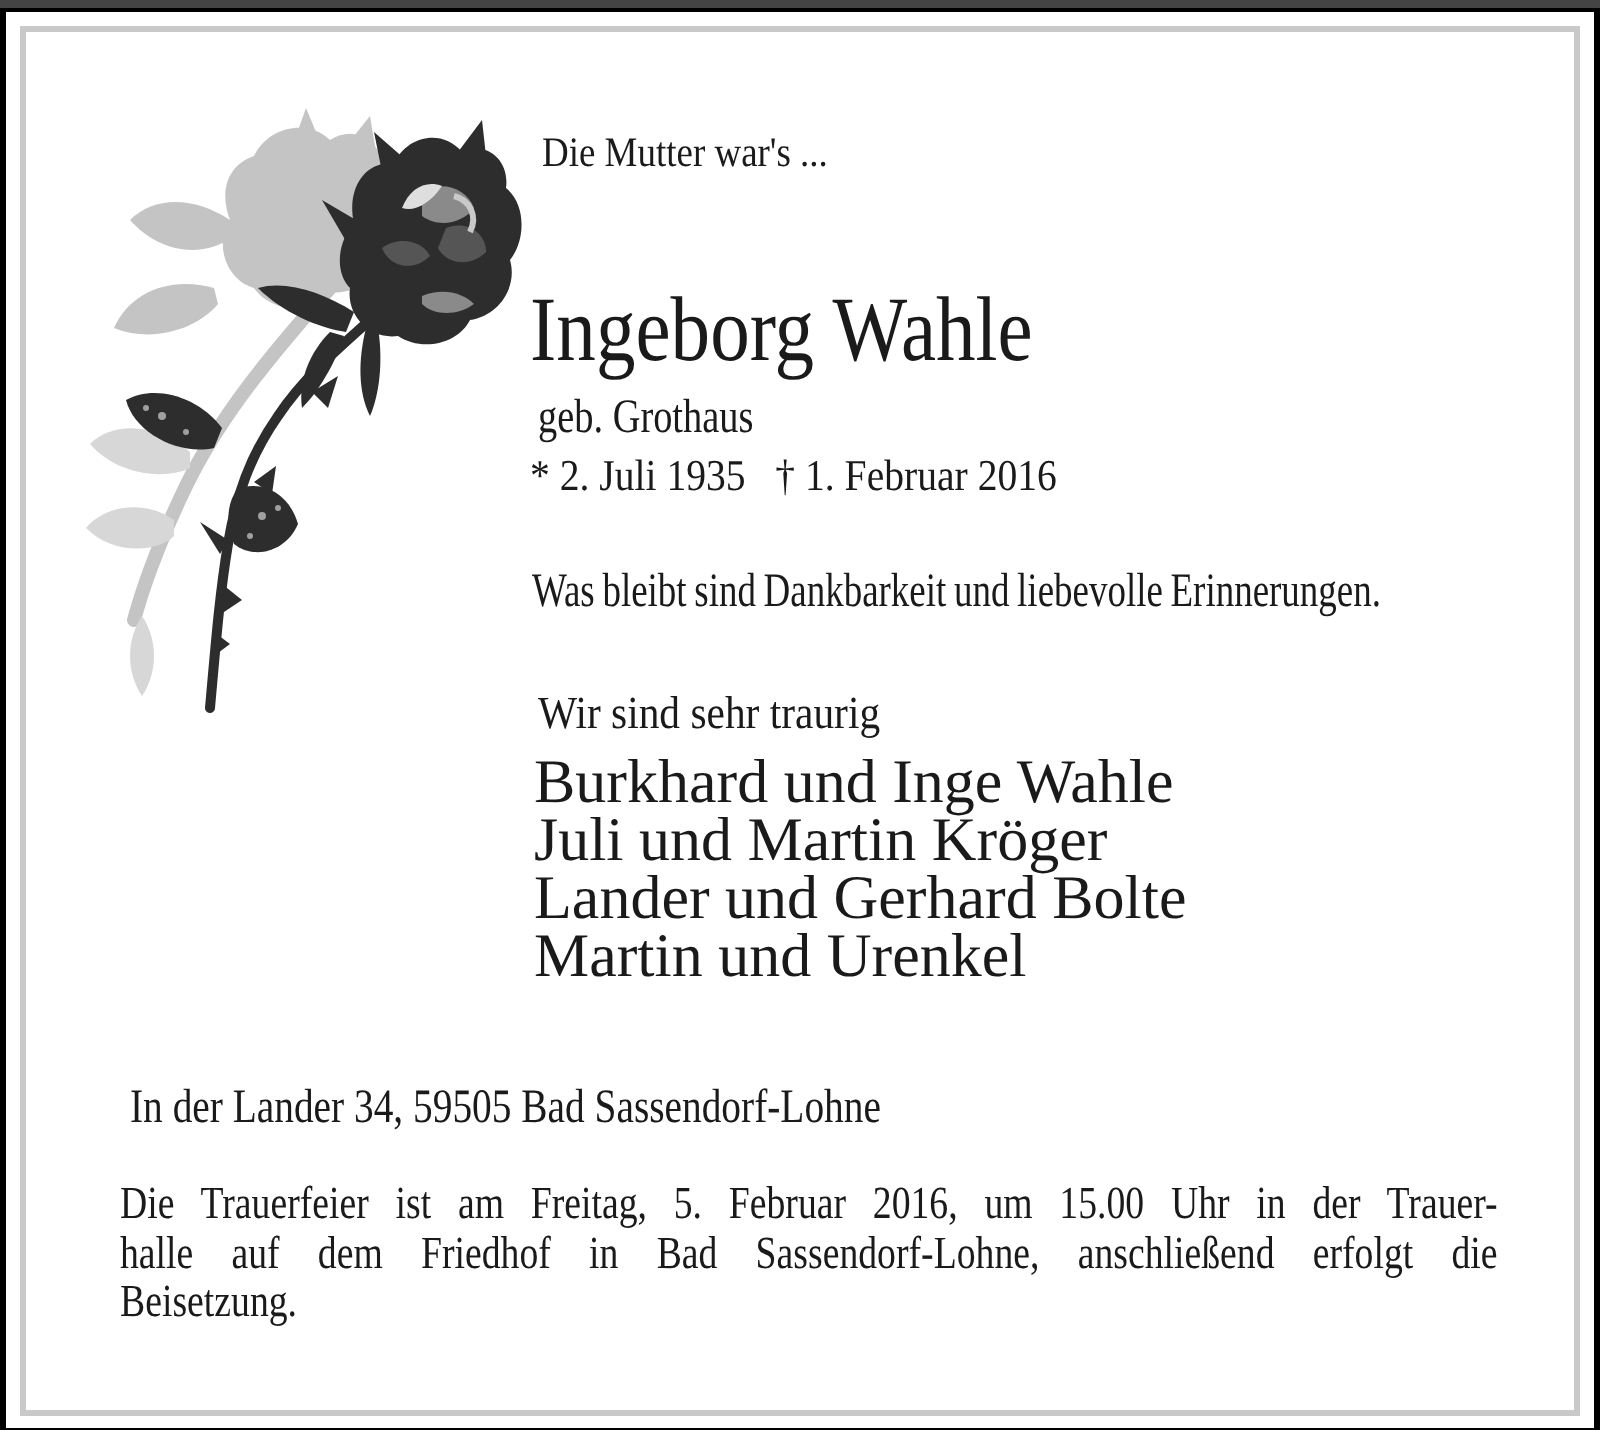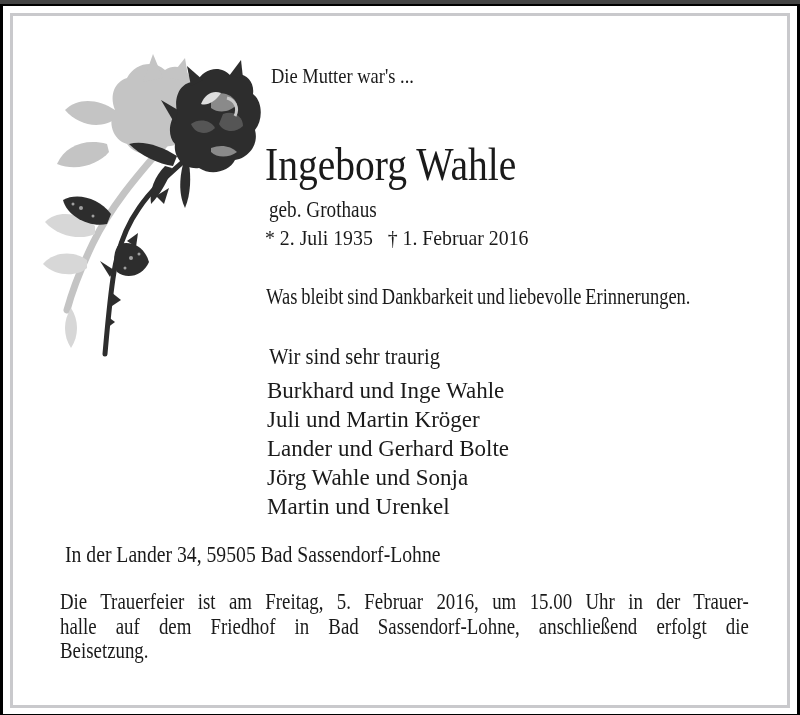--- a/index.html
+++ b/index.html
@@ -22,21 +22,21 @@
     border: 3px solid var(--frame_gray, #c9c9c9);
     pointer-events: none;
   }
   .t { position: absolute; line-height: 1; transform-origin: left top; white-space: nowrap; }
   .intro       { left: 268px; top: 60px;  font-size: 21px; transform: scaleX(.88); }
   .title       { left: 262px; top: 136px; font-size: 46px; transform: scaleX(.86); }
   .maiden      { left: 266px; top: 191px; font-size: 24px; transform: scaleX(.80); }
   .dates       { left: 262px; top: 221px; font-size: 22px; transform: scaleX(.90); white-space: pre; }
   .remembrance { left: 263px; top: 278px; font-size: 24px; transform: scaleX(.77); word-spacing: -1px; }
   .grief       { left: 266px; top: 339px; font-size: 23px; transform: scaleX(.90); }
-  .mourners    { left: 264px; top: 370px; font-size: 23px; }
+  .mourners    { left: 264px; top: 370px; font-size: 31px; }
   .mourners div { line-height: 29px; }
   .address     { left: 62px;  top: 536px; font-size: 24px; transform: scaleX(.82); }
   .funeral     { left: 57px;  top: 584px; font-size: 23px; width: 840px; transform: scaleX(.82); white-space: normal; }
   .funeral div { line-height: 24.5px; }
   .funeral .jline { text-align: justify; text-align-last: justify; }
   .rose { position: absolute; left: 12px; top: 42px; width: 250px; height: 320px; }
   .rose-shadow-fill   { fill: var(--rose_shadow, #c6c6c6); }
   .rose-shadow-light  { fill: var(--rose_shadow_light, #d7d7d7); }
   .rose-shadow-stroke { stroke: var(--rose_shadow, #c6c6c6); fill: none; stroke-linecap: round; }
   .rose-dark   { fill: var(--rose_dark, #2d2d2d); }
@@ -99,21 +99,20 @@
   <div class="t title">Ingeborg Wahle</div>
   <div class="t maiden">geb. Grothaus</div>
   <div class="t dates">* 2. Juli 1935   † 1. Februar 2016</div>
   <div class="t remembrance">Was bleibt sind Dankbarkeit und liebevolle Erinnerungen.</div>
   <div class="t grief">Wir sind sehr traurig</div>
 
   <div class="t mourners">
     <div>Burkhard und Inge Wahle</div>
     <div>Juli und Martin Kröger</div>
     <div>Lander und Gerhard Bolte</div>
-    <div>Jörg Wahle und Sonja</div>
     <div>Martin und Urenkel</div>
   </div>
 
   <div class="t address">In der Lander 34, 59505 Bad Sassendorf-Lohne</div>
 
   <div class="t funeral">
     <div class="jline">Die Trauerfeier ist am Freitag, 5. Februar 2016, um 15.00 Uhr in der Trauer-</div>
     <div class="jline">halle auf dem Friedhof in Bad Sassendorf-Lohne, anschließend erfolgt die</div>
     <div>Beisetzung.</div>
   </div>

